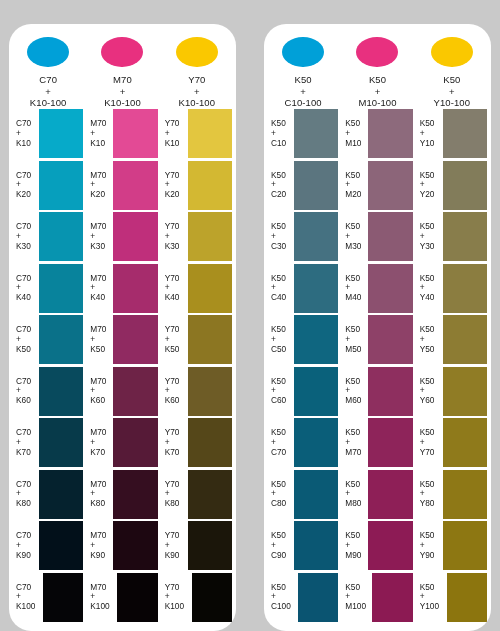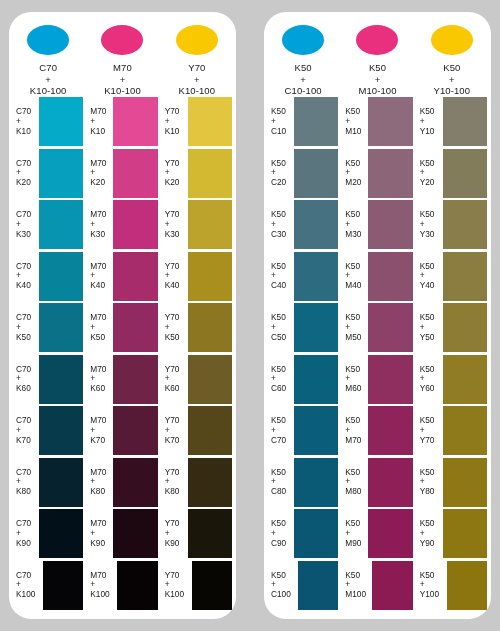--- a/index.html
+++ b/index.html
@@ -13,21 +13,21 @@
     font-family: "Liberation Sans", sans-serif;
     overflow: hidden;
   }
   .page {
     position: relative;
     width: 500px;
     height: 631px;
     background: #c9c9c9;
     display: flex;
     justify-content: center;
-    align-items: center;
+    align-items: flex-end;
     gap: 28px;
   }
   .card {
     position: relative;
     width: 227px;
     height: 607px;
     background: #ffffff;
     border-radius: 22px;
     box-sizing: border-box;
     padding: 0;

